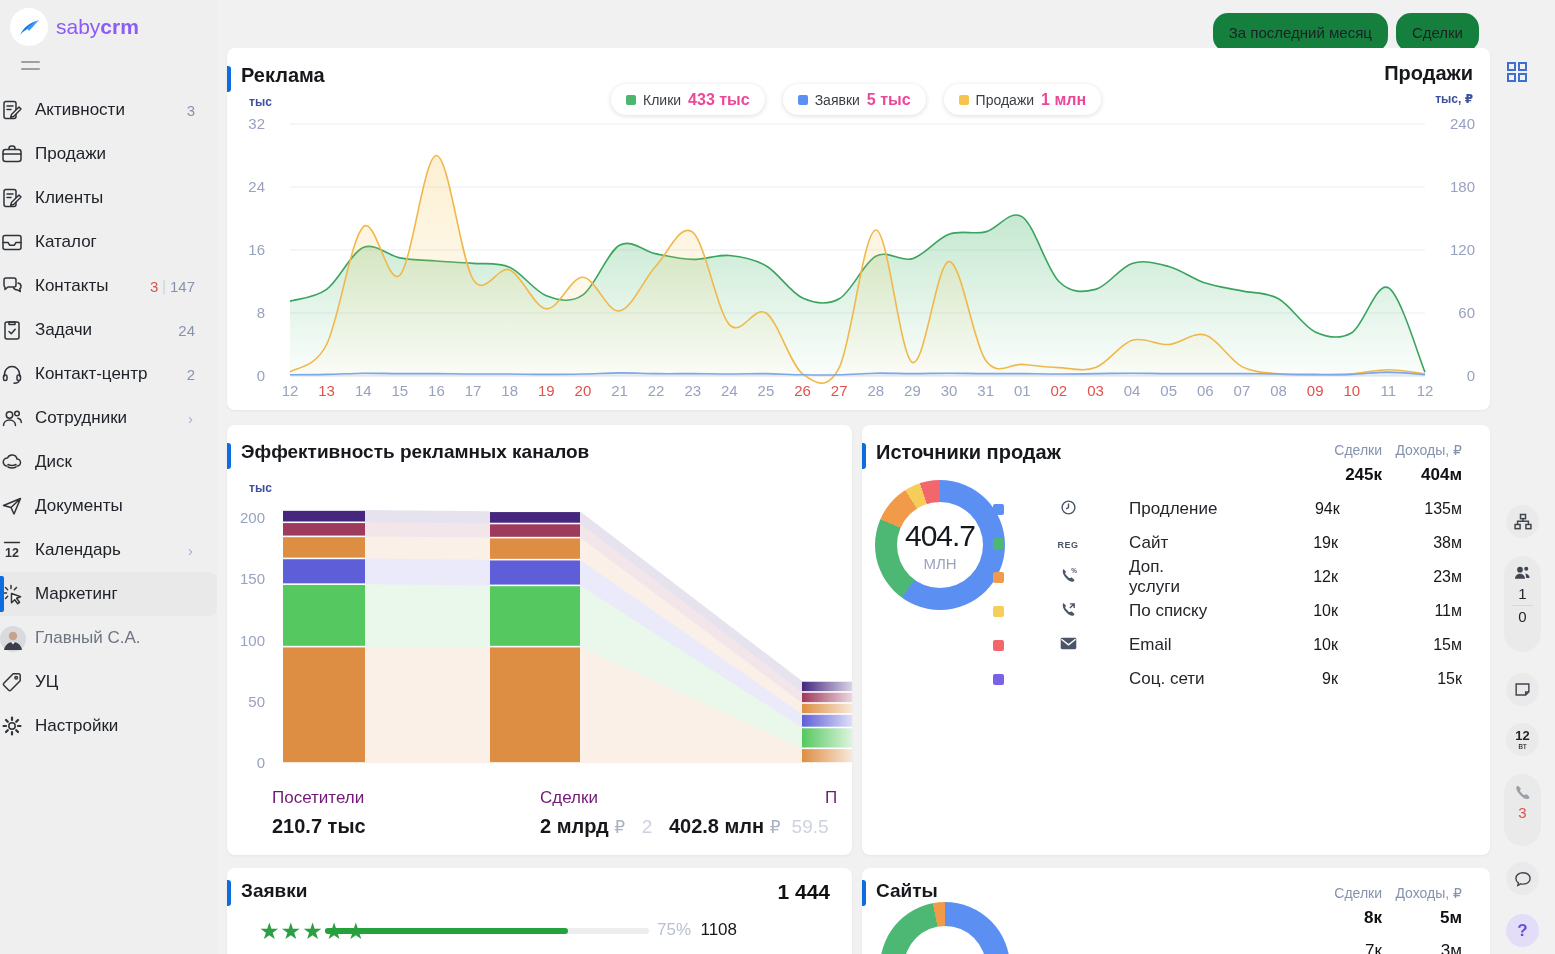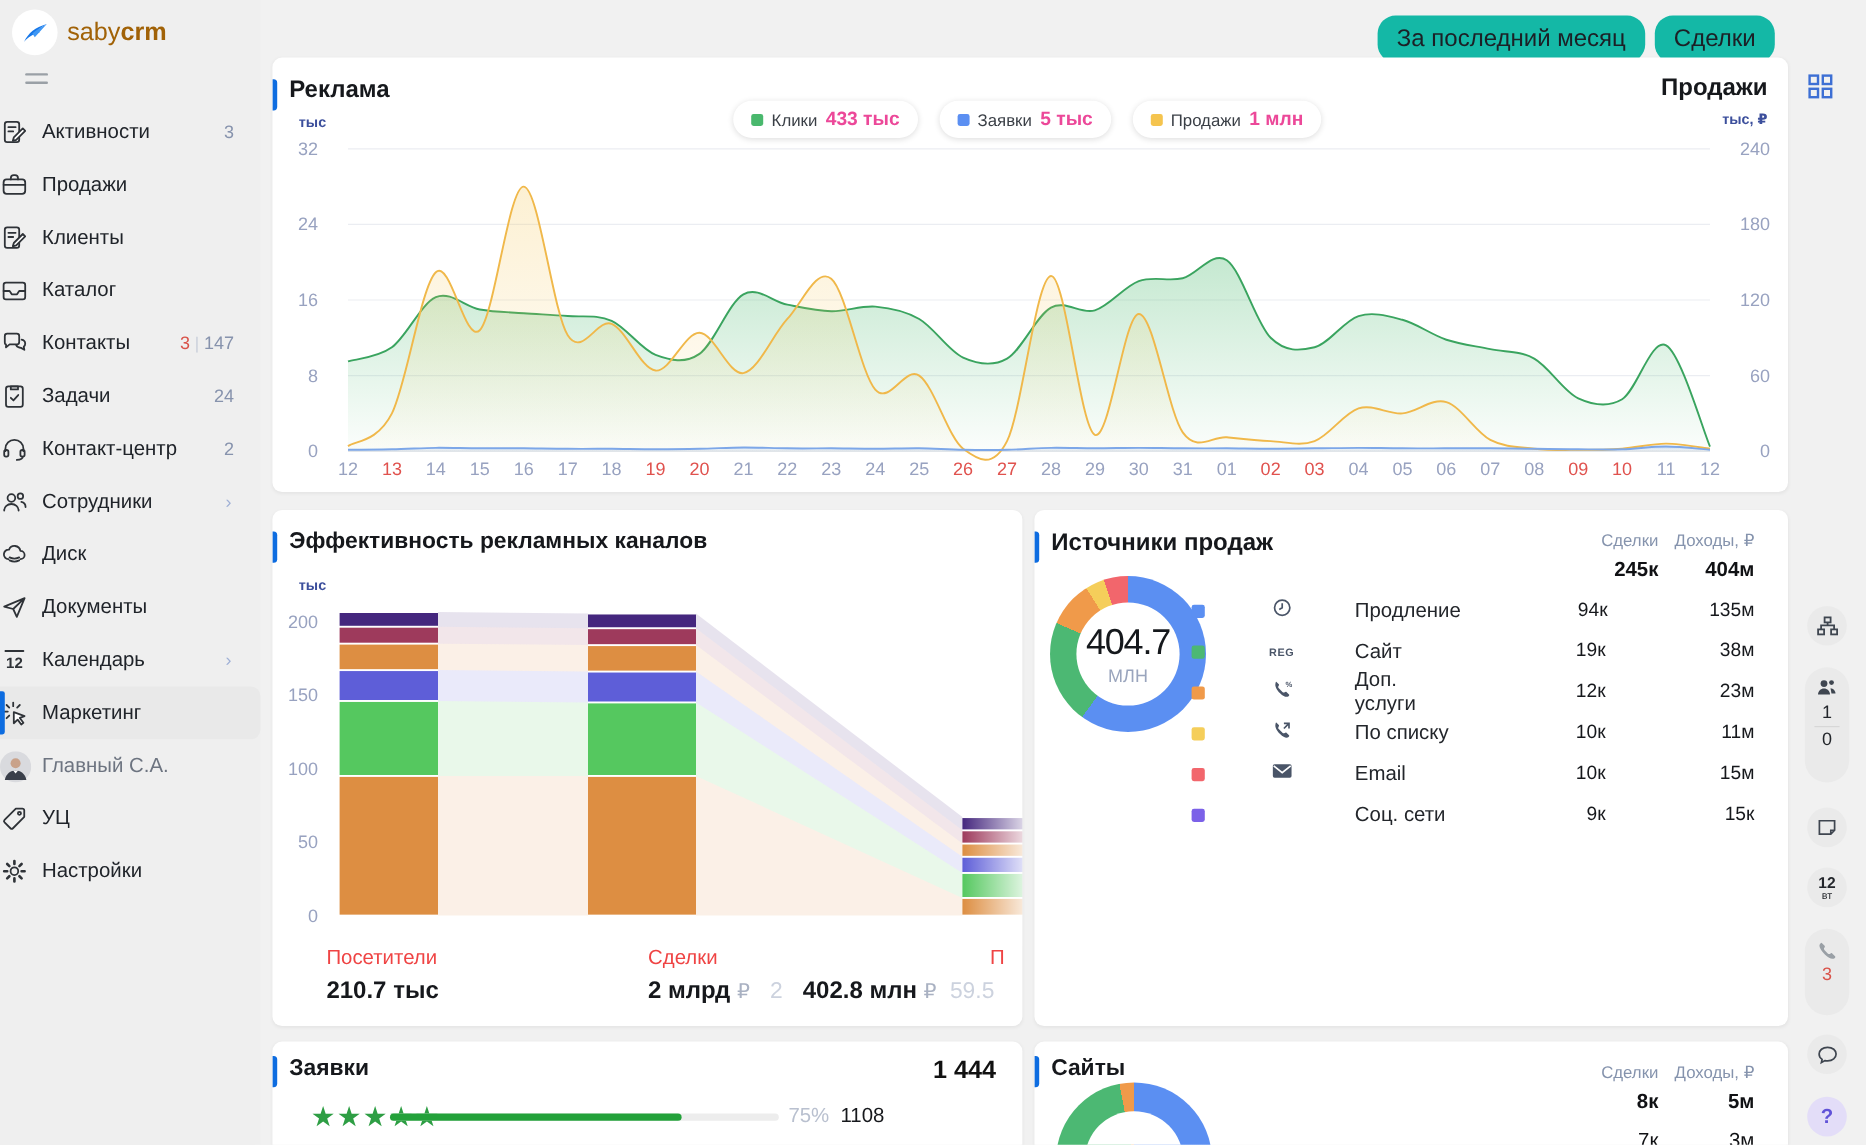--- a/index.html
+++ b/index.html
@@ -6,39 +6,39 @@
   html,body { width:1555px; height:954px; overflow:hidden; }
   body { font-family:"Liberation Sans","DejaVu Sans",sans-serif; background:#f1f1f1; position:relative; color:#1f2228; }
   .panel { position:absolute; background:#fff; border-radius:8px; box-shadow:0 1px 3px rgba(0,0,0,.05); overflow:hidden; }
   .accent { position:absolute; left:0; top:18px; width:4px; height:26px; background:#0d6ce0; border-radius:0 3px 3px 0; }
   .ptitle { position:absolute; left:14px; top:16px; font-size:20px; font-weight:bold; color:#16181c; }
   .unit { position:absolute; font-size:12px; font-weight:bold; color:#3c4f9c; }
   
   #sidebar { position:absolute; left:0; top:0; width:217px; height:954px; background:#efefef; }
   .logo { position:absolute; left:10px; top:8px; display:flex; align-items:center; gap:8px; }
   .logo-circle { width:38px; height:38px; background:#fff; border-radius:50%; display:flex; align-items:center; justify-content:center; }
-  .brand { font-size:21px; color:#a16207; }
+  .brand { font-size:21px; color:#8b5cf6; }
   .brand b { font-weight:bold; }
   .burger { position:absolute; left:21px; top:61px; width:19px; cursor:pointer; }
   .burger i { display:block; height:2px; background:#9aa0a6; border-radius:1px; margin-bottom:5px; }
   #menu { position:absolute; left:0; top:88px; width:217px; }
   .mitem { position:relative; height:44px; display:flex; align-items:center; cursor:pointer; }
   .mitem .micon { width:24px; height:24px; margin-right:11px; flex:0 0 24px; }
   .mitem .mlabel { font-size:17px; color:#20242a; white-space:nowrap; overflow:hidden; max-width:118px; }
   .mitem .spacer { flex:1; }
   .mitem .cnt { font-size:15px; color:#8793ad; margin-right:22px; }
   .mitem .cntred { font-size:15px; color:#d9534a; }
   .mitem .sep { color:#c9cfda; margin:0 4px; font-size:14px; }
   .mitem .chev { color:#9fb0d6; font-size:15px; margin-right:24px; }
   .mitem.sel { background:#e9e9e9; border-radius:0 8px 8px 0; }
   .mitem.sel::before { content:""; position:absolute; left:0; top:4px; bottom:4px; width:4px; background:#0d6ce0; border-radius:0 2px 2px 0; }
   .mitem.dim .mlabel { color:#6d7480; }
   
   #topbar { position:absolute; top:13px; right:76px; display:flex; gap:8px; }
-  .fpill { background:#14b8a6; border-radius:15px; height:39px; padding:0 16px; display:flex; align-items:center; font-size:20px; color:#1c2026; cursor:pointer; }
+  .fpill { background:#15803d; border-radius:15px; height:39px; padding:0 16px; display:flex; align-items:center; font-size:15px; color:#1c2026; cursor:pointer; }
   
   .lpills { position:absolute; left:384px; top:36px; display:flex; gap:18px; }
   .lpill { background:#fff; border-radius:16px; height:31px; padding:0 15px; display:flex; align-items:center; gap:7px; box-shadow:0 1px 5px rgba(0,0,0,.14); cursor:pointer; }
   .lpill .sw { width:10px; height:10px; border-radius:2px; }
   .lpill .ll { font-size:14px; color:#3a3f46; }
   .lpill .lv { font-size:16px; font-weight:bold; color:#ec4899; }
   .rtitle { position:absolute; right:17px; top:14px; font-size:20px; font-weight:bold; color:#16181c; }
   .runit { position:absolute; right:17px; top:44px; font-size:12px; font-weight:bold; color:#3c4f9c; }
   
   .donut { position:absolute; border-radius:50%; }
@@ -63,21 +63,21 @@
   .rpct { position:absolute; left:430px; top:52px; font-size:17px; color:#b9c0cf; }
   .rcnt { position:absolute; left:458px; width:52px; text-align:right; top:52px; font-size:17px; color:#16181c; }
   .rtotal { position:absolute; right:22px; top:12px; font-size:21px; font-weight:bold; color:#111; }
   
   #rail { position:absolute; left:1490px; top:0; width:65px; height:954px; }
   .railbtn { position:absolute; left:16px; width:33px; height:33px; border-radius:50%; background:#eaeaea; display:flex; align-items:center; justify-content:center; cursor:pointer; }
   .railpill { position:absolute; left:14px; width:37px; border-radius:19px; background:#eaeaea; display:flex; flex-direction:column; align-items:center; cursor:pointer; }
   .railnum { font-size:15px; color:#23262b; line-height:22px; }
   .raildiv { width:21px; height:1px; background:#d7d7d7; }
   
-  .fstage { position:absolute; font-size:17px; color:#ef4444; white-space:nowrap; }
+  .fstage { position:absolute; font-size:17px; color:#701a75; white-space:nowrap; }
   .fval { position:absolute; font-size:20px; font-weight:bold; color:#16181c; white-space:nowrap; }
   .fval .cur { font-weight:normal; color:#a9b1c2; font-size:17px; }
   .fval .ghost { font-weight:normal; color:#ccd2de; font-size:19px; }
   svg text { font-family:"Liberation Sans","DejaVu Sans",sans-serif; }
 </style>
 </head>
 <body>
 
 <div id="sidebar">
   <div class="logo">

